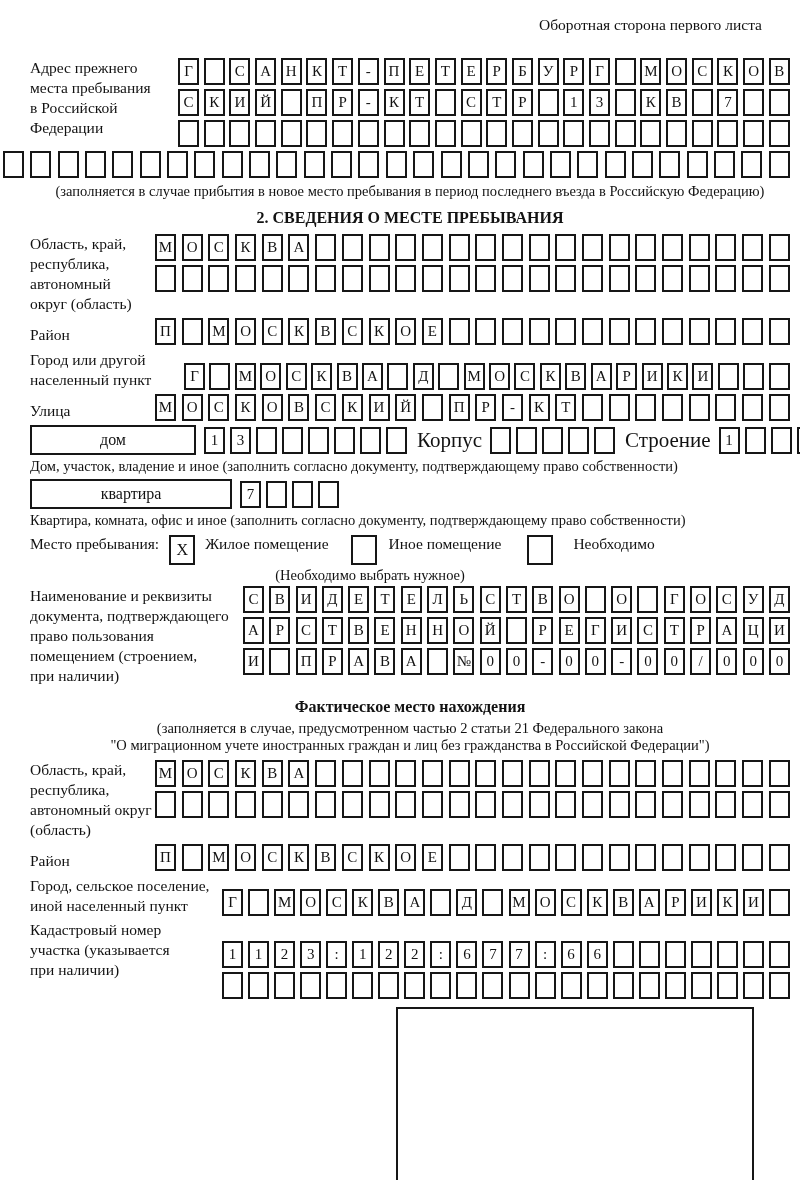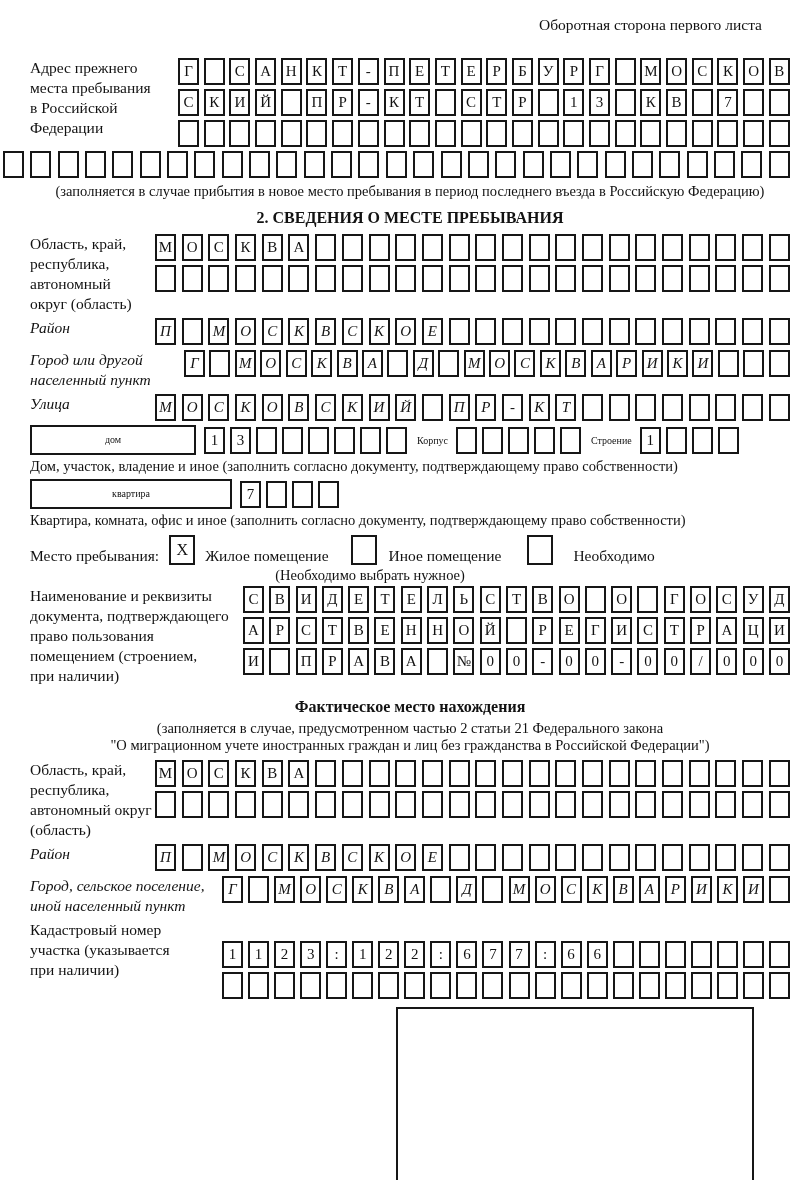--- a/index.html
+++ b/index.html
@@ -20,31 +20,31 @@
   .cell{box-sizing:border-box;flex:0 0 21px;width:21px;height:27px;border:2px solid #161616;
         font-size:15px;line-height:22px;text-align:center;}
   .fullrow{width:787px;margin-left:-27px;margin-top:4px;}
 
   .note{font-size:14.5px;}
   .center{text-align:center;}
 
   .sec-title{text-align:center;font-weight:bold;font-size:16px;margin:9px 0 7px;}
 
   .mb4{margin-bottom:4px;} .mb5{margin-bottom:5px;}
-  .vcenter{align-items:flex-start;font-style:italic;}
+  .vcenter{align-items:flex-end;}
 
   .house-row{display:flex;align-items:center;margin:4px 0 3px;}
   .bigbox{box-sizing:border-box;border:2px solid #161616;height:30px;text-align:center;
-          font-size:10px;line-height:26px;flex:0 0 auto;}
+          font-size:16px;line-height:26px;flex:0 0 auto;}
   .housebox{width:166px;}
   .aptbox{width:202px;}
   .cellgroup{display:flex;gap:5px;margin-left:8px;flex:0 0 auto;}
-  .inline-lbl{font-size:10px;margin-left:10px;flex:0 0 auto;}
-
-  .stay-row{display:flex;align-items:flex-end;margin-top:6px;font-size:15.5px;}
+  .inline-lbl{font-size:21px;margin-left:10px;flex:0 0 auto;}
+
+  .stay-row{display:flex;align-items:flex-start;margin-top:6px;font-size:15.5px;}
   .checkbox{box-sizing:border-box;display:inline-block;width:26px;height:30px;border:2px solid #161616;
             text-align:center;font-size:16px;line-height:25px;flex:0 0 auto;}
   .stay-note{margin-left:220px;width:240px;text-align:center;margin-top:2px;}
 
   .doc-rows{margin-top:2px;}
 
   .stamp-wrap{width:404px;margin-left:343px;margin-top:8px;}
   .stamp-box{box-sizing:border-box;width:358px;height:178px;border:2px solid #161616;margin:0 auto 6px;}
 
   .cad-rows{margin-top:21px;}

